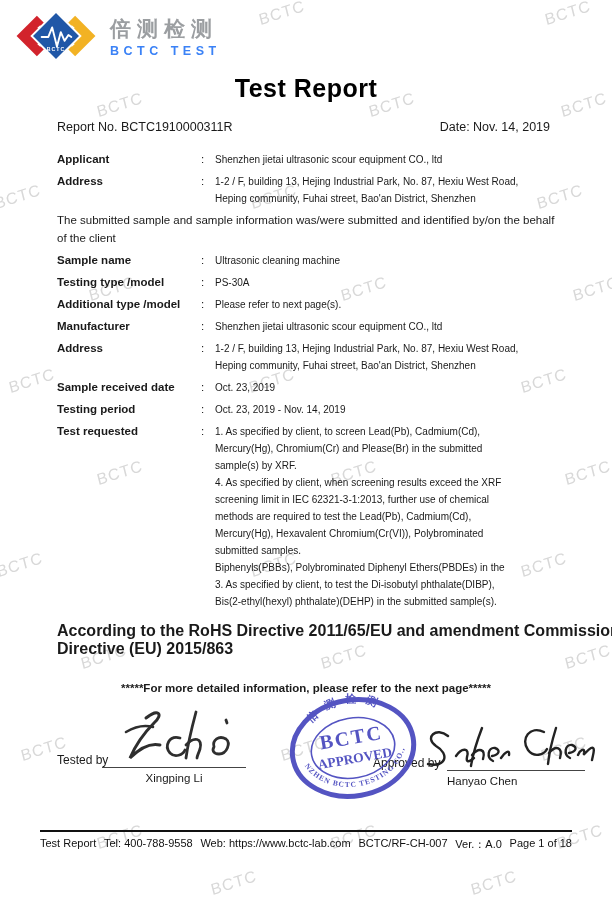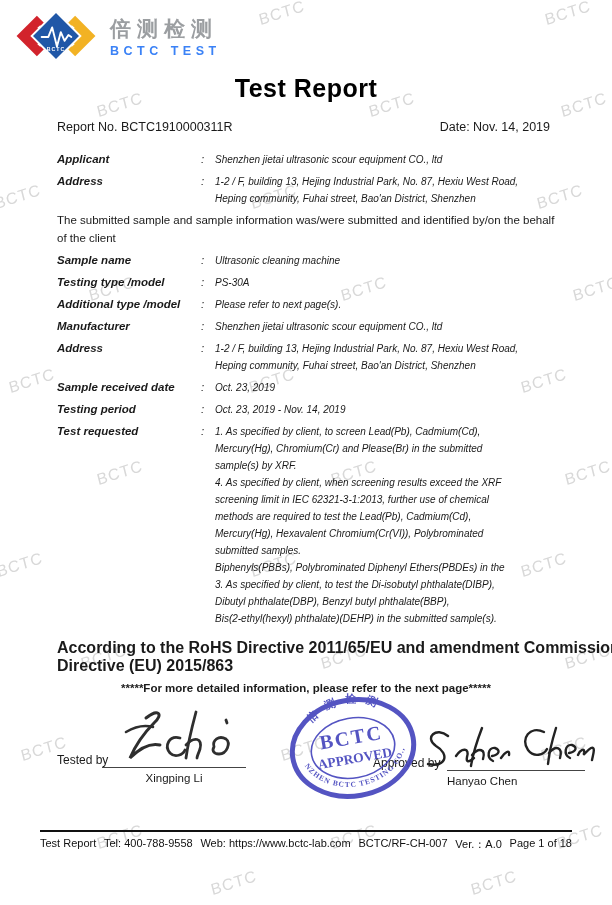--- a/index.html
+++ b/index.html
@@ -27,21 +27,21 @@
   .content { position: relative; z-index: 1; }
   
   .header { display: flex; align-items: center; gap: 10px; padding: 8px 0 0 12px; height: 64px; }
   .brand-text .cn { font-size: 21px; letter-spacing: 6px; color: #9b9ea1; font-weight: bold; }
   .brand-text .en { font-size: 12.5px; letter-spacing: 4.5px; color: #3b82f6; font-weight: bold; margin-top: 1px; }
   
   .title { text-align: center; font-size: 25px; font-weight: bold; letter-spacing: 0.5px; margin-top: 10px; color: #000; }
   .report-row { display: flex; justify-content: space-between; margin: 17px 62px 0 57px; font-size: 12.5px; }
   
   .fields { margin: 17px 0 0 57px; }
-  .field { display: flex; margin-bottom: 5px; font-style: italic; }
+  .field { display: flex; margin-bottom: 5px; }
   .field .lbl { width: 144px; font-weight: bold; font-size: 11.5px; line-height: 17px; flex-shrink: 0; }
   .field .colon { width: 14px; font-size: 11.5px; line-height: 17px; flex-shrink: 0; }
   .field .val { font-size: 10px; line-height: 17px; }
   .field .val div { white-space: nowrap; }
   .note { font-weight: normal; font-size: 11.5px; line-height: 17.5px; margin: 1px 0 5px 0; }
   .note div { white-space: nowrap; }
   
   .statement { margin: 12px 0 0 57px; font-weight: bold; font-size: 16px; line-height: 18px; }
   .statement div { white-space: nowrap; }
   .more-info { position: absolute; left: 0; right: 0; top: 682px; text-align: center; font-size: 11.5px; font-weight: bold; }
@@ -213,21 +213,20 @@
             <div>1. As specified by client, to screen Lead(Pb), Cadmium(Cd),</div>
             <div>Mercury(Hg), Chromium(Cr) and Please(Br) in the submitted</div>
             <div>sample(s) by XRF.</div>
             <div>4. As specified by client, when screening results exceed the XRF</div>
             <div>screening limit in IEC 62321-3-1:2013, further use of chemical</div>
             <div>methods are required to test the Lead(Pb), Cadmium(Cd),</div>
             <div>Mercury(Hg), Hexavalent Chromium(Cr(VI)), Polybrominated</div>
             <div>submitted samples.</div>
             <div>Biphenyls(PBBs), Polybrominated Diphenyl Ethers(PBDEs) in the</div>
             <div>3. As specified by client, to test the Di-isobutyl phthalate(DIBP),</div>
-            <div>Dibutyl phthalate(DBP), Benzyl butyl phthalate(BBP),</div>
             <div>Bis(2-ethyl(hexyl) phthalate)(DEHP) in the submitted sample(s).</div>
           </div>
         </div>
       </div>
 
     <div class="statement">
       <div>According to the RoHS Directive 2011/65/EU and amendment Commission Delegated</div>
       <div>Directive (EU) 2015/863</div>
     </div>
 

